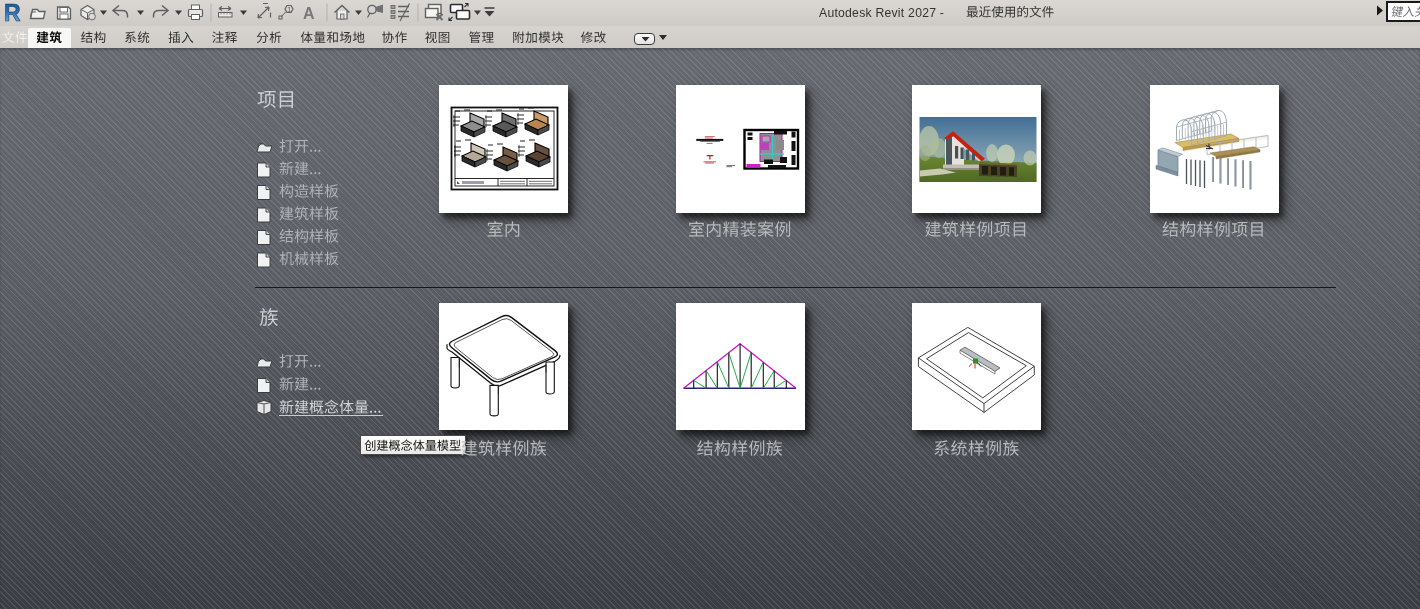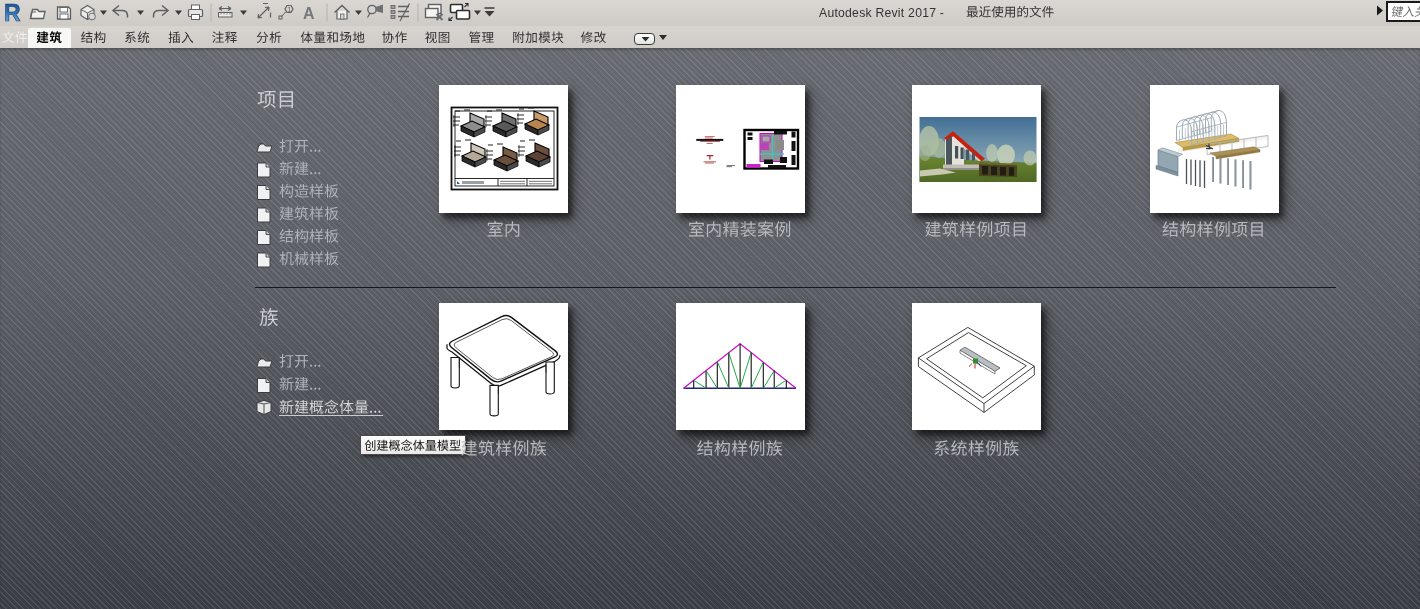--- a/index.html
+++ b/index.html
@@ -234,21 +234,21 @@
           <path d="M14.5,56.2 L56.5,29.8 L114.3,63.2 L70.8,95.6 Z"></path>
         </g>
         <path d="M48,47.5 L53,44.5 L88,65.5 L83,68.8 Z" fill="#b9bec3" stroke="#555" stroke-width="0.8"></path>
         <path d="M48,47.5 v3 L83,71.6 v-2.8" fill="none" stroke="#555" stroke-width="0.7"></path>
         <rect x="61" y="56" width="5" height="5" fill="#2f8f2f"></rect>
         <path d="M60,61 l-3,3 M63,61 v5" stroke="#c22" stroke-width="1"></path>
         <path d="M66,60 l3,4" stroke="#22c" stroke-width="1"></path>
       </svg></div>
   <div id="tooltip"></div>
   <div id="uline"></div>
-  <div id="apptitle">Autodesk Revit 2017 -</div>
+  <div id="apptitle">Autodesk Revit 2027 -</div>
   <div id="searchbox"></div>
   <svg width="14" height="26" style="position:absolute;left:1374px;top:0">
       <path d="M3,5.5 L9,10.5 L3,15.5 Z" fill="#1a1a1a"></path>
     </svg>
   <svg width="26" height="24" style="position:absolute;left:3;top:1">
       <defs>
         <linearGradient id="rg" x1="0" y1="0" x2="0" y2="1">
           <stop offset="0" stop-color="#1d4f87"></stop>
           <stop offset="0.45" stop-color="#2e6cb0"></stop>
           <stop offset="1" stop-color="#7ec4ea"></stop>

